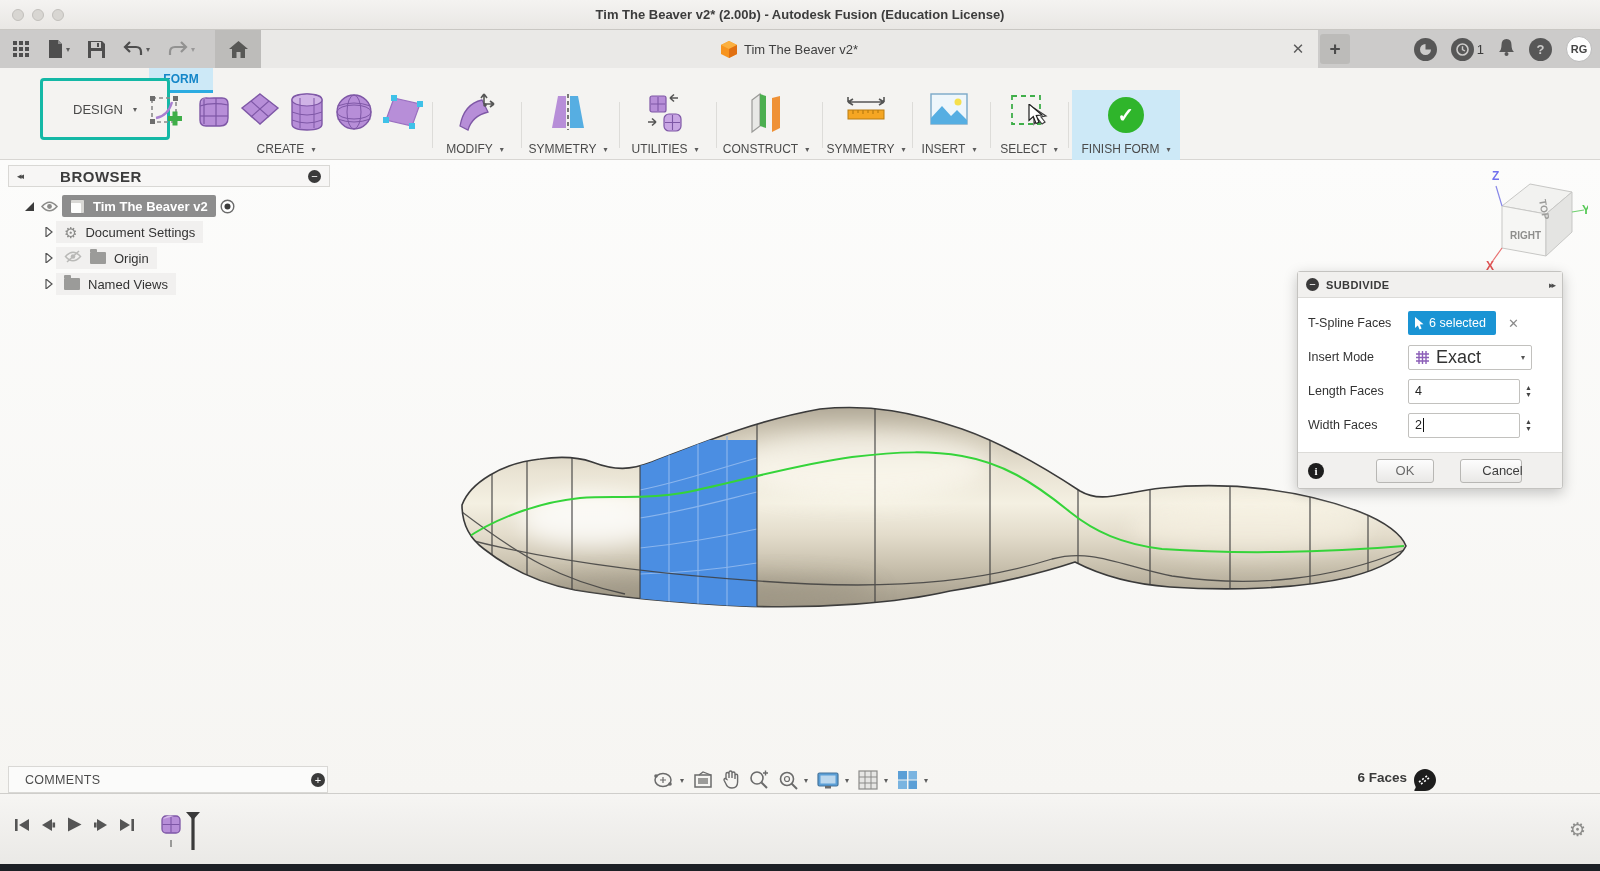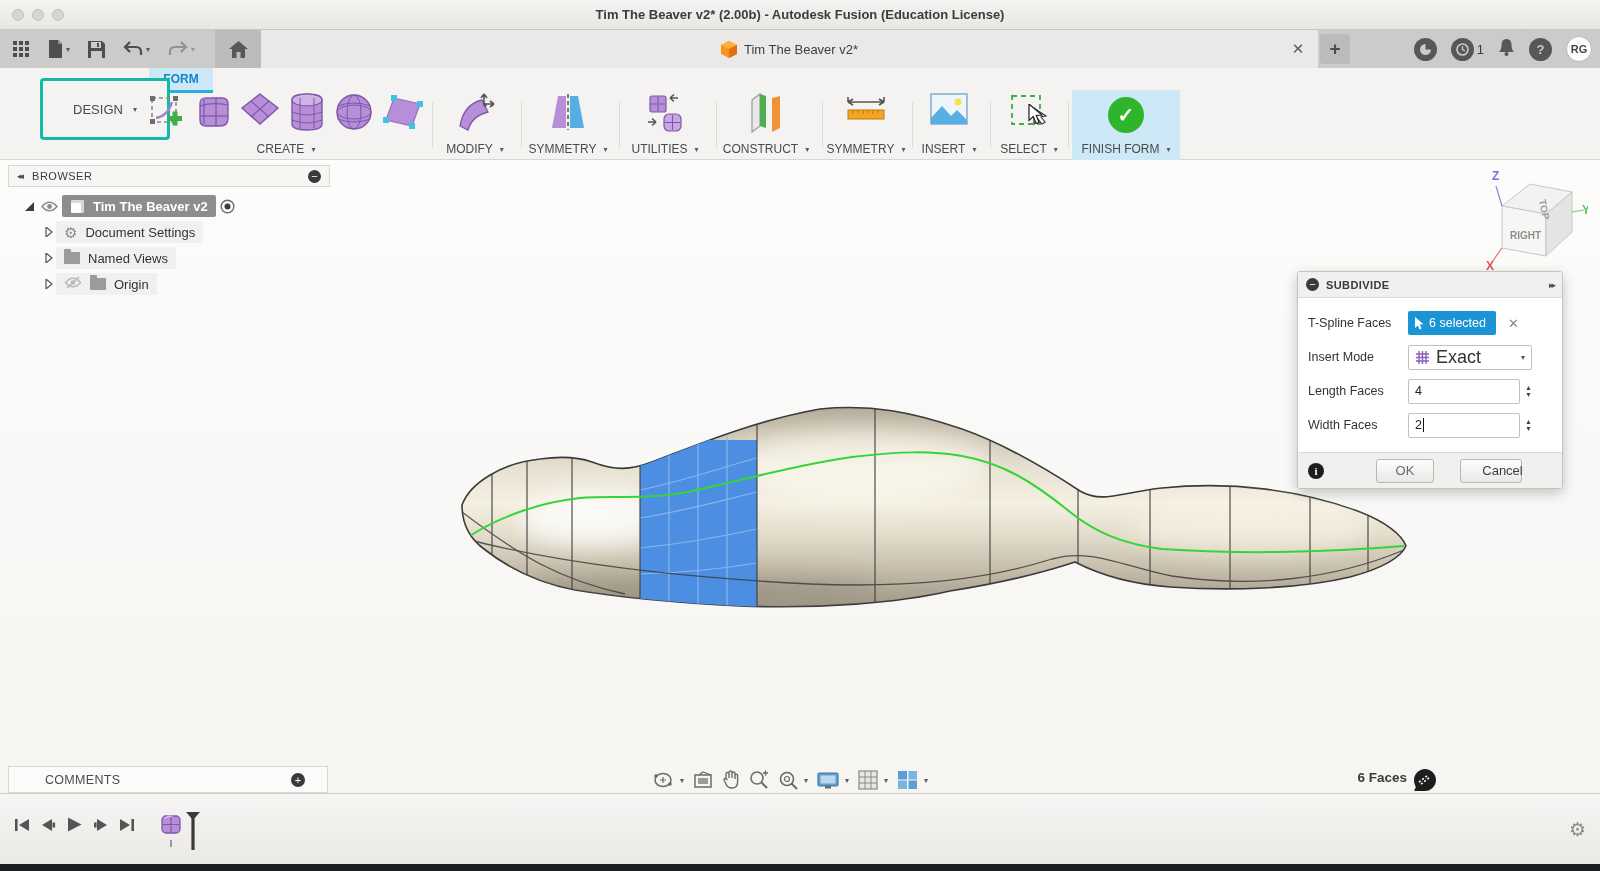--- a/index.html
+++ b/index.html
@@ -54,21 +54,21 @@
     display:flex; align-items:center; justify-content:center; font-size:20px; font-weight:bold; }
 
   
   .canvas { position:absolute; left:0; top:160px; width:1600px; height:633px;
     background:linear-gradient(#fcfcfb, #f6f5f2); }
 
   
   .browser { position:absolute; left:8px; top:165px; width:322px; }
   .browser-head { height:22px; background:#f7f6f5; border:1px solid #d9d8d5; display:flex; align-items:center; padding:0 8px; }
   .browser-head .b-coll { font-size:9px; color:#4c4c4c; letter-spacing:-2px; margin-right:10px; }
-  .browser-head .b-title { font-size:11px; font-weight:normal; color:#3c3c3c; letter-spacing:.5px; flex:1; }
+  .browser-head .b-title { font-size:15px; font-weight:bold; color:#3c3c3c; letter-spacing:.5px; flex:1;margin-left:28px; }
   .circle-minus { width:13px; height:13px; border-radius:50%; background:#3a3a3a; color:#fff; font-size:11px; line-height:11px;
     display:flex; align-items:center; justify-content:center; }
   .tree { margin-top:6px; }
   .tree-row { height:26px; display:flex; align-items:center; }
   .tw { width:14px; display:flex; justify-content:center; font-size:9px; color:#444; }
   .row-pill { display:flex; align-items:center; height:22px; background:#f1f0ef; padding:0 8px; gap:8px; }
   .row-pill .lbl { font-size:13px; color:#333; }
   .sel-pill { background:#8d8d8d; border-radius:2px; }
   .sel-pill .lbl { color:#fff; font-weight:bold; }
   .doc-ico { width:15px; height:15px; background:#fdfdfc; border:1px solid #8a8a8a; border-radius:2px;
@@ -101,21 +101,21 @@
   .dlg-foot { height:36px; background:#f1f0ee; border-top:1px solid #dcdbd8; display:flex; align-items:center; padding:0 10px; border-radius:0 0 3px 3px; }
   .info-ico { width:16px; height:16px; border-radius:50%; background:#1d1d1d; color:#fff; font-size:11px; font-weight:bold;
     font-family:"Liberation Serif",serif; display:flex; align-items:center; justify-content:center; }
   .dlg-btn { height:24px; border:1px solid #b8b7b4; border-radius:3px; background:linear-gradient(#fdfdfd,#e9e8e6);
     font-size:13px; color:#3d3d3d; display:flex; align-items:center; justify-content:center; }
   .btn-ok { width:58px; margin-left:52px; color:#6a6a6a; }
   .btn-cancel { width:62px; margin-left:26px;padding-left:23px; }
 
   
   .comments { position:absolute; left:8px; top:766px; width:320px; height:27px; background:#fbfbfa;
-    border:1px solid #d9d8d5; display:flex; align-items:center; padding:0 22px; }
+    border:1px solid #d9d8d5; display:flex; align-items:center; padding:0 2px; }
   .comments .c-lbl { flex:1; font-size:12.5px; color:#4c4c4c; letter-spacing:.3px; margin-left:14px; }
   .plus-circ { width:14px; height:14px; border-radius:50%; background:#3a3a3a; color:#fff; font-size:11px; line-height:12px;
     display:flex; align-items:center; justify-content:center; }
   .navbar { position:absolute; left:652px; top:766px; height:28px; display:flex; align-items:center; gap:9px; }
   .nav-item { display:flex; align-items:center; gap:3px; }
   .status-sel { position:absolute; right:44px; top:770px; font-size:13.5px; font-weight:bold; color:#3a3a3a; }
   .filter-ico { position:absolute; right:14px; top:768px; }
 
   
   .timeline { position:absolute; left:0; top:793px; width:1600px; height:71px;
@@ -521,40 +521,40 @@
           <span class="lbl">Document Settings</span>
         </span>
       </div>
       <div class="tree-row">
         <span class="tw" style="margin-left:34px;">
           <svg width="8" height="10" viewBox="0 0 8 10">
               <path d="M1 0 L7 5 L1 10 Z" fill="none" stroke="#555" stroke-width="1.2"></path>
             </svg>
         </span>
         <span class="row-pill">
-          <span class="folder-ico"></span>
-          <span class="lbl">Named Views</span>
-        </span>
-      </div>
-      <div class="tree-row">
-        <span class="tw" style="margin-left:34px;">
-          <svg width="8" height="10" viewBox="0 0 8 10">
-              <path d="M1 0 L7 5 L1 10 Z" fill="none" stroke="#555" stroke-width="1.2"></path>
-            </svg>
-        </span>
-        <span class="row-pill">
           <span>
             <svg width="18" height="13" viewBox="0 0 18 13">
                 <path d="M1.5 6.5 Q9 -2 16.5 6.5 Q9 15 1.5 6.5 Z" fill="none" stroke="#b9b9b7" stroke-width="1.5"></path>
                 <circle cx="9" cy="6.5" r="2.3" fill="#b9b9b7"></circle>
                 <path d="M3 12 L15 1" stroke="#b9b9b7" stroke-width="1.5"></path>
               </svg>
           </span>
           <span class="folder-ico"></span>
           <span class="lbl">Origin</span>
+        </span>
+      </div>
+      <div class="tree-row">
+        <span class="tw" style="margin-left:34px;">
+          <svg width="8" height="10" viewBox="0 0 8 10">
+              <path d="M1 0 L7 5 L1 10 Z" fill="none" stroke="#555" stroke-width="1.2"></path>
+            </svg>
+        </span>
+        <span class="row-pill">
+          <span class="folder-ico"></span>
+          <span class="lbl">Named Views</span>
         </span>
       </div>
     </div>
   </div>
 
   <div class="dialog">
     <div class="dlg-head">
       <span class="circle-minus">−</span>
       <span class="dlg-title">SUBDIVIDE</span>
       <span class="dbl-arrow">▸▸</span>

